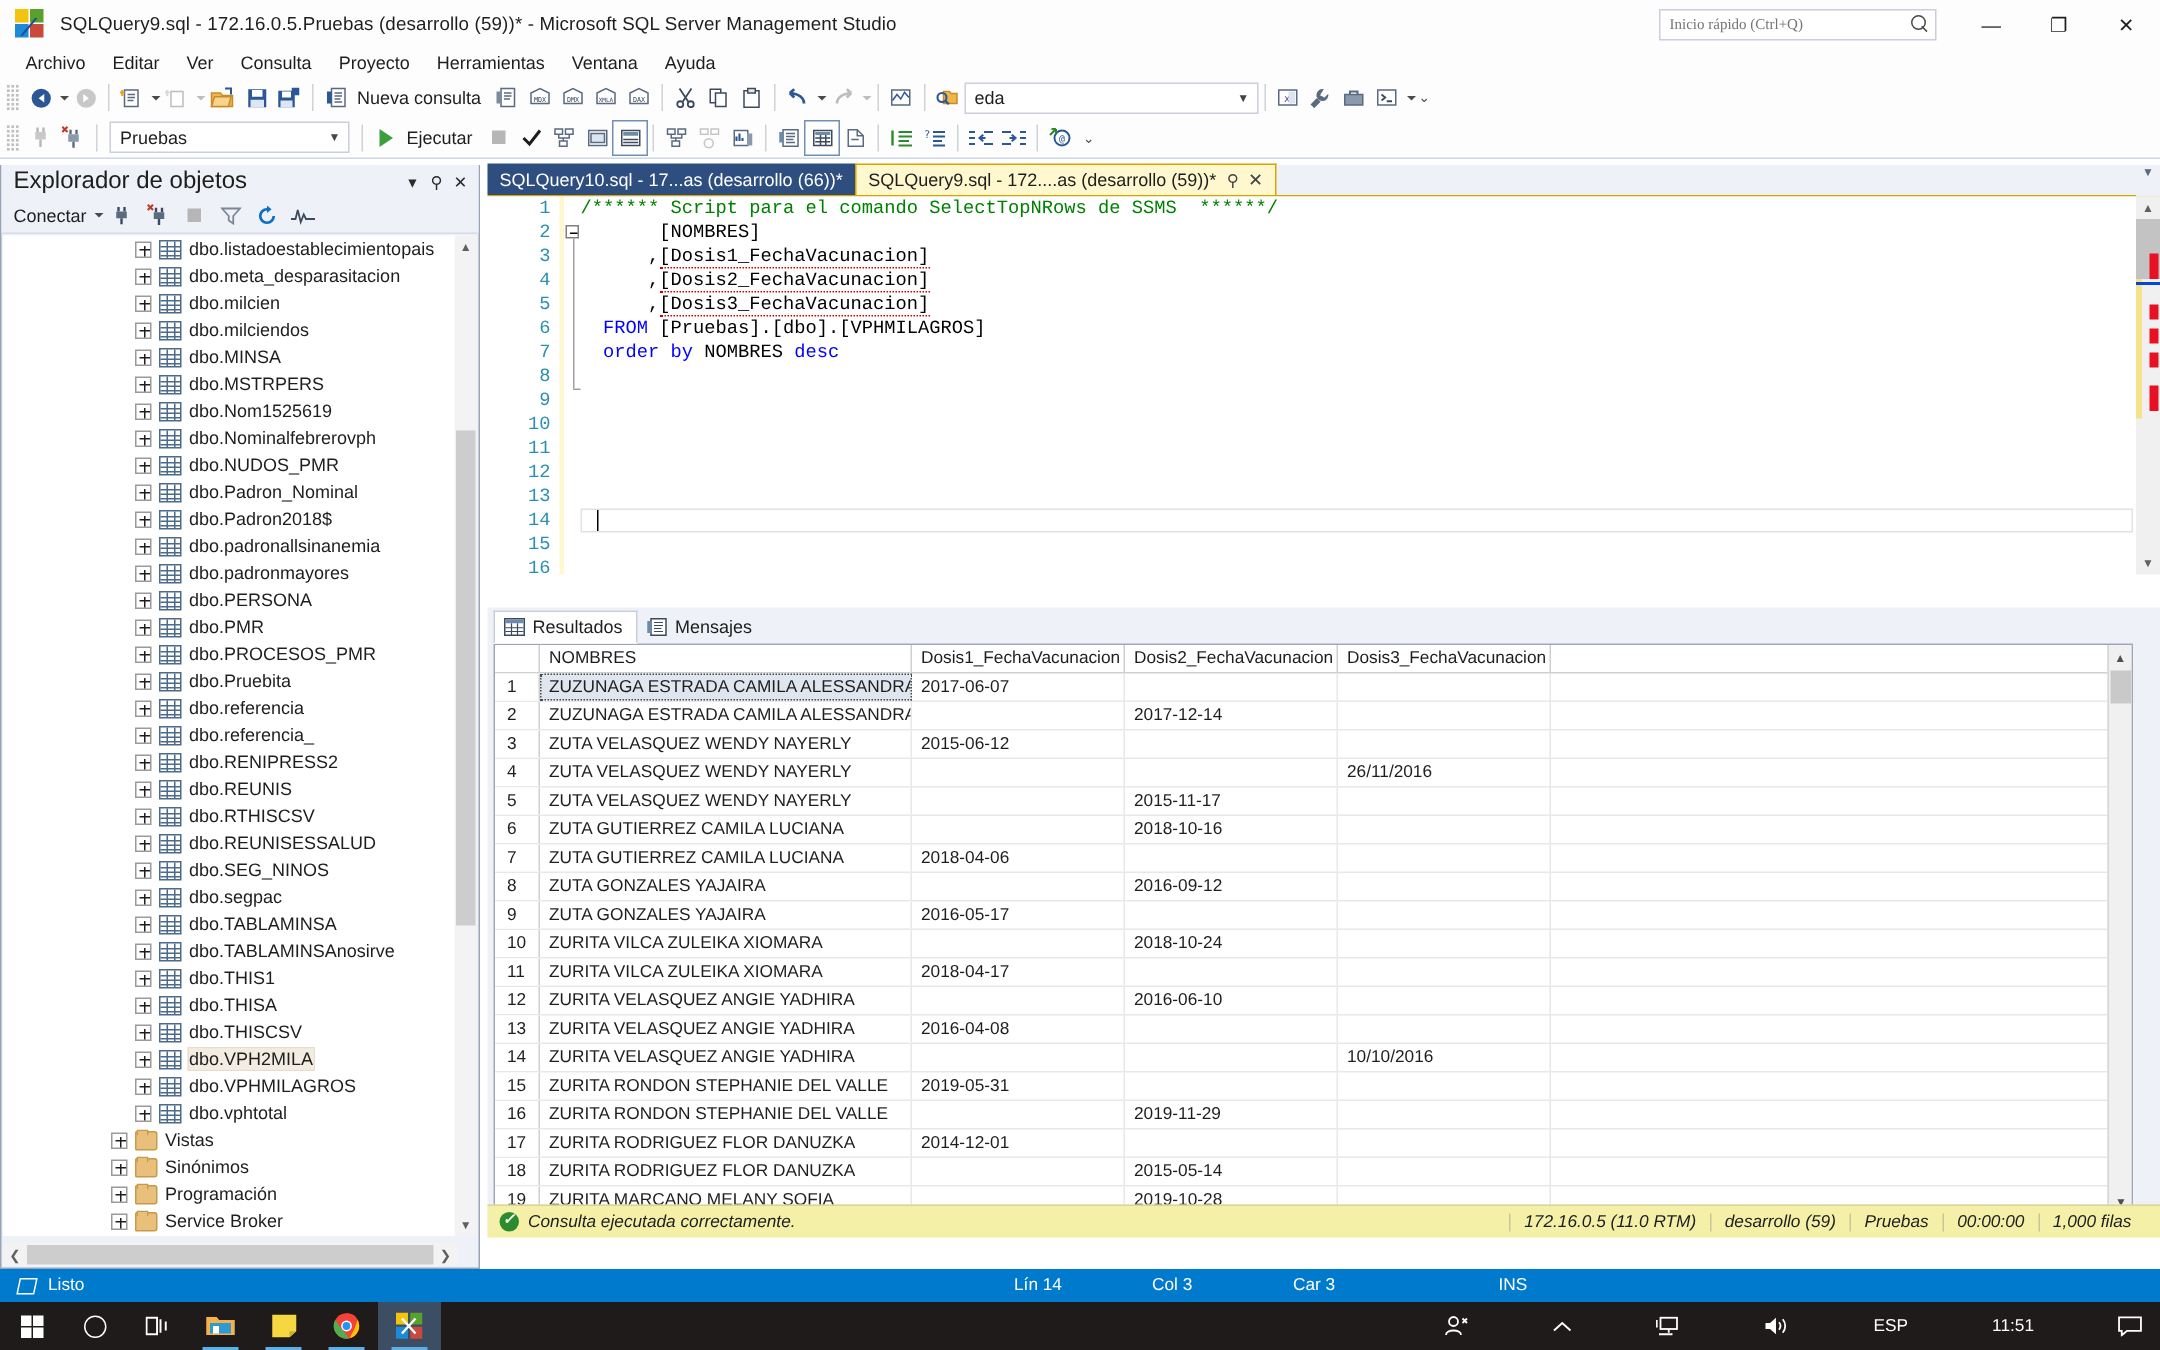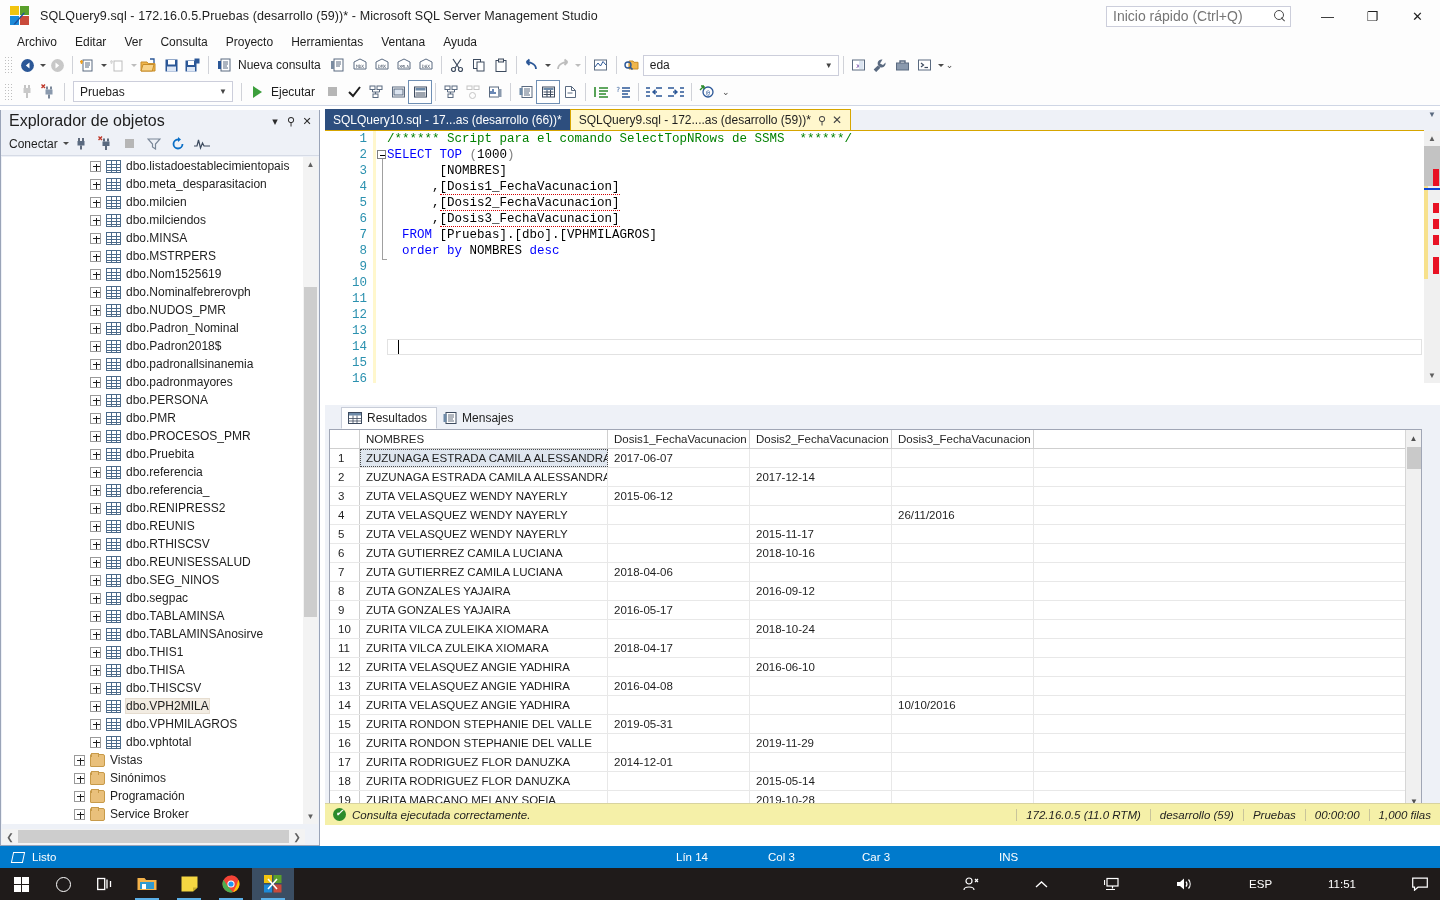--- a/index.html
+++ b/index.html
@@ -17,22 +17,22 @@
   .ssms-logo .s1 { left:0; top:0; background:#f2c40f; }
   .ssms-logo .s2 { left:10px; top:0; background:#5aa02c; }
   .ssms-logo .s3 { left:0; top:10px; background:#1d8ad8; }
   .ssms-logo .s4 { left:10px; top:10px; background:#c94a3b; }
   .ssms-logo .x { position:absolute; left:4px; top:5px; color:#1b4f9c;
     font-size:15px; font-weight:bold; line-height:1; }
   .title-text { font-size:12.5px; color:#1e1e1e; letter-spacing:.1px; }
   .title-right { margin-left:auto; display:flex; align-items:center; height:32px; }
   .quicksearch { width:185px; height:21px; border:1px solid #cccedb; background:#fff;
     display:flex; align-items:center; padding:0 4px 0 6px; margin-right:14px; }
-  .quicksearch input { border:0; outline:0; width:160px; font-size:14px;
-    color:#6d6d6d; font-family:Liberation Sans, sans-serif; background:transparent; }
+  .quicksearch input { border:0; outline:0; width:160px; font-size:10px;
+    color:#6d6d6d; font-family:Liberation Serif, serif; background:transparent; }
   .qs-mag { width:12px; height:12px; position:relative; margin-left:auto; }
   .qs-mag:before { content:""; position:absolute; left:0; top:0; width:8px; height:8px;
     border:1.4px solid #4a4a4a; border-radius:50%; }
   .qs-mag:after { content:""; position:absolute; left:7px; top:7px; width:5px; height:1.4px;
     background:#4a4a4a; transform:rotate(45deg); transform-origin:left center; }
   .wbtn { width:45px; height:32px; display:flex; align-items:center; justify-content:center;
     font-size:13px; color:#1e1e1e; }
 
   
   .menubar { position:absolute; left:0; top:32px; width:1440px; height:20px;
@@ -167,21 +167,21 @@
     display:flex; align-items:center; padding:0 2px 0 4px; font-size:11.5px;
     color:#1e1e1e; margin-left:3px; }
   .zoomsel .carr { margin-left:auto; font-size:7px; color:#444; padding-right:3px; }
   .ehsb { flex:1; height:18px; background:#f0f0f0; display:flex; align-items:center;
     margin-left:4px; }
   .ehsb .ar { width:16px; text-align:center; font-size:8px; color:#6a6a6a; }
 
   
   .results { position:absolute; left:0; top:295px; width:1115px; height:420px;
     background:#eef1f7; }
-  .res-tabs { height:24px; display:flex; align-items:flex-end; padding-left:16px; }
+  .res-tabs { height:24px; display:flex; align-items:flex-end; padding-left:4px; }
   .rtab { height:22px; display:flex; align-items:center; padding:0 9px 0 6px;
     font-size:12px; color:#1e1e1e; }
   .rtab.active { background:#fff; border:1px solid #c8cdd8; border-bottom:1px solid #fff;
     position:relative; z-index:2; }
   .rtab-ic { width:14px; height:12px; margin-right:5px; }
 
   .grid { position:absolute; left:4px; top:24px; width:1093px; height:381px;
     background:#fff; border:1px solid #a0a6b5; overflow:hidden; }
   .grid-inner { position:absolute; left:0; top:0; width:1076px; }
   .ghead { height:19px; display:flex; background:#fff; border-bottom:1px solid #cfcfcf; }
@@ -205,21 +205,21 @@
     font-size:8px; color:#505050; }
   .gv-thumb { position:absolute; left:1px; top:17px; width:14px; height:22px; background:#c9c9c9; }
 
   .res-status { position:absolute; left:0; bottom:0; width:1115px; height:22px;
     background:#f5f0a8; display:flex; align-items:center; border-top:1px solid #d8d3a0;font-style:italic; }
   .rs-ok { width:13px; height:13px; border-radius:50%; background:#2c8b2c;
     margin-left:8px; margin-right:6px; position:relative; }
   .rs-ok:after { content:"✓"; position:absolute; left:2.2px; top:-1.5px; color:#fff;
     font-size:10px; font-weight:bold; }
   .rs-text { font-size:11.5px; color:#1e1e1e; }
-  .rs-right { margin-left:auto; display:flex; align-items:flex-end; }
+  .rs-right { margin-left:auto; display:flex; align-items:flex-end; padding-right:10px; }
   .rs-cell { font-size:11.5px; color:#1e1e1e; padding:0 9px;
     border-left:1px solid #c9c49a; }
 
   
   .statusbar { position:absolute; left:0; top:846px; width:1440px; height:22px;
     background:#007acc; display:flex; align-items:center; color:#fff; font-size:11.5px; }
   .sb-ic { width:12px; height:11px; border:1.3px solid #fff; margin-left:12px;
     margin-right:8px; transform:skewX(-12deg); }
   .sb-pos { position:absolute; font-size:11.5px; color:#fff; }
 
@@ -911,21 +911,20 @@
           <div class="lnum">16</div>
         </div>
       <div class="fold">
         <div class="fold-minus" style="left:1px;top:19px;"></div>
         <div class="fold-line" style="left:5.5px;top:28px;height:100px;"></div>
         <div class="fold-line" style="left:5.5px;top:128px;width:5px;height:1px;"></div>
       </div>
       <div class="cur-line-box" style="top:208px;"></div>
       <div class="codelines" id="codelines">
           <div class="cline"><span class="c">/****** Script para el comando SelectTopNRows de SSMS  ******/</span></div>
-          <div class="cline"><span class="k">SELECT</span><span class="n"> </span><span class="k">TOP</span><span class="n"> </span><span class="g">(</span><span class="n">1000</span><span class="g">)</span></div>
           <div class="cline"><span class="n">       [NOMBRES]</span></div>
           <div class="cline"><span class="n">      ,</span><span class="sqgl">[Dosis1_FechaVacunacion]</span></div>
           <div class="cline"><span class="n">      ,</span><span class="sqgl">[Dosis2_FechaVacunacion]</span></div>
           <div class="cline"><span class="n">      ,</span><span class="sqgl">[Dosis3_FechaVacunacion]</span></div>
           <div class="cline"><span class="n">  </span><span class="k">FROM</span><span class="n"> [Pruebas].[dbo].[VPHMILAGROS]</span></div>
           <div class="cline"><span class="n">  </span><span class="k">order</span><span class="n"> </span><span class="k">by</span><span class="n"> NOMBRES </span><span class="k">desc</span></div>
           <div class="cline">&nbsp;</div>
           <div class="cline">&nbsp;</div>
           <div class="cline">&nbsp;</div>
           <div class="cline">&nbsp;</div>

